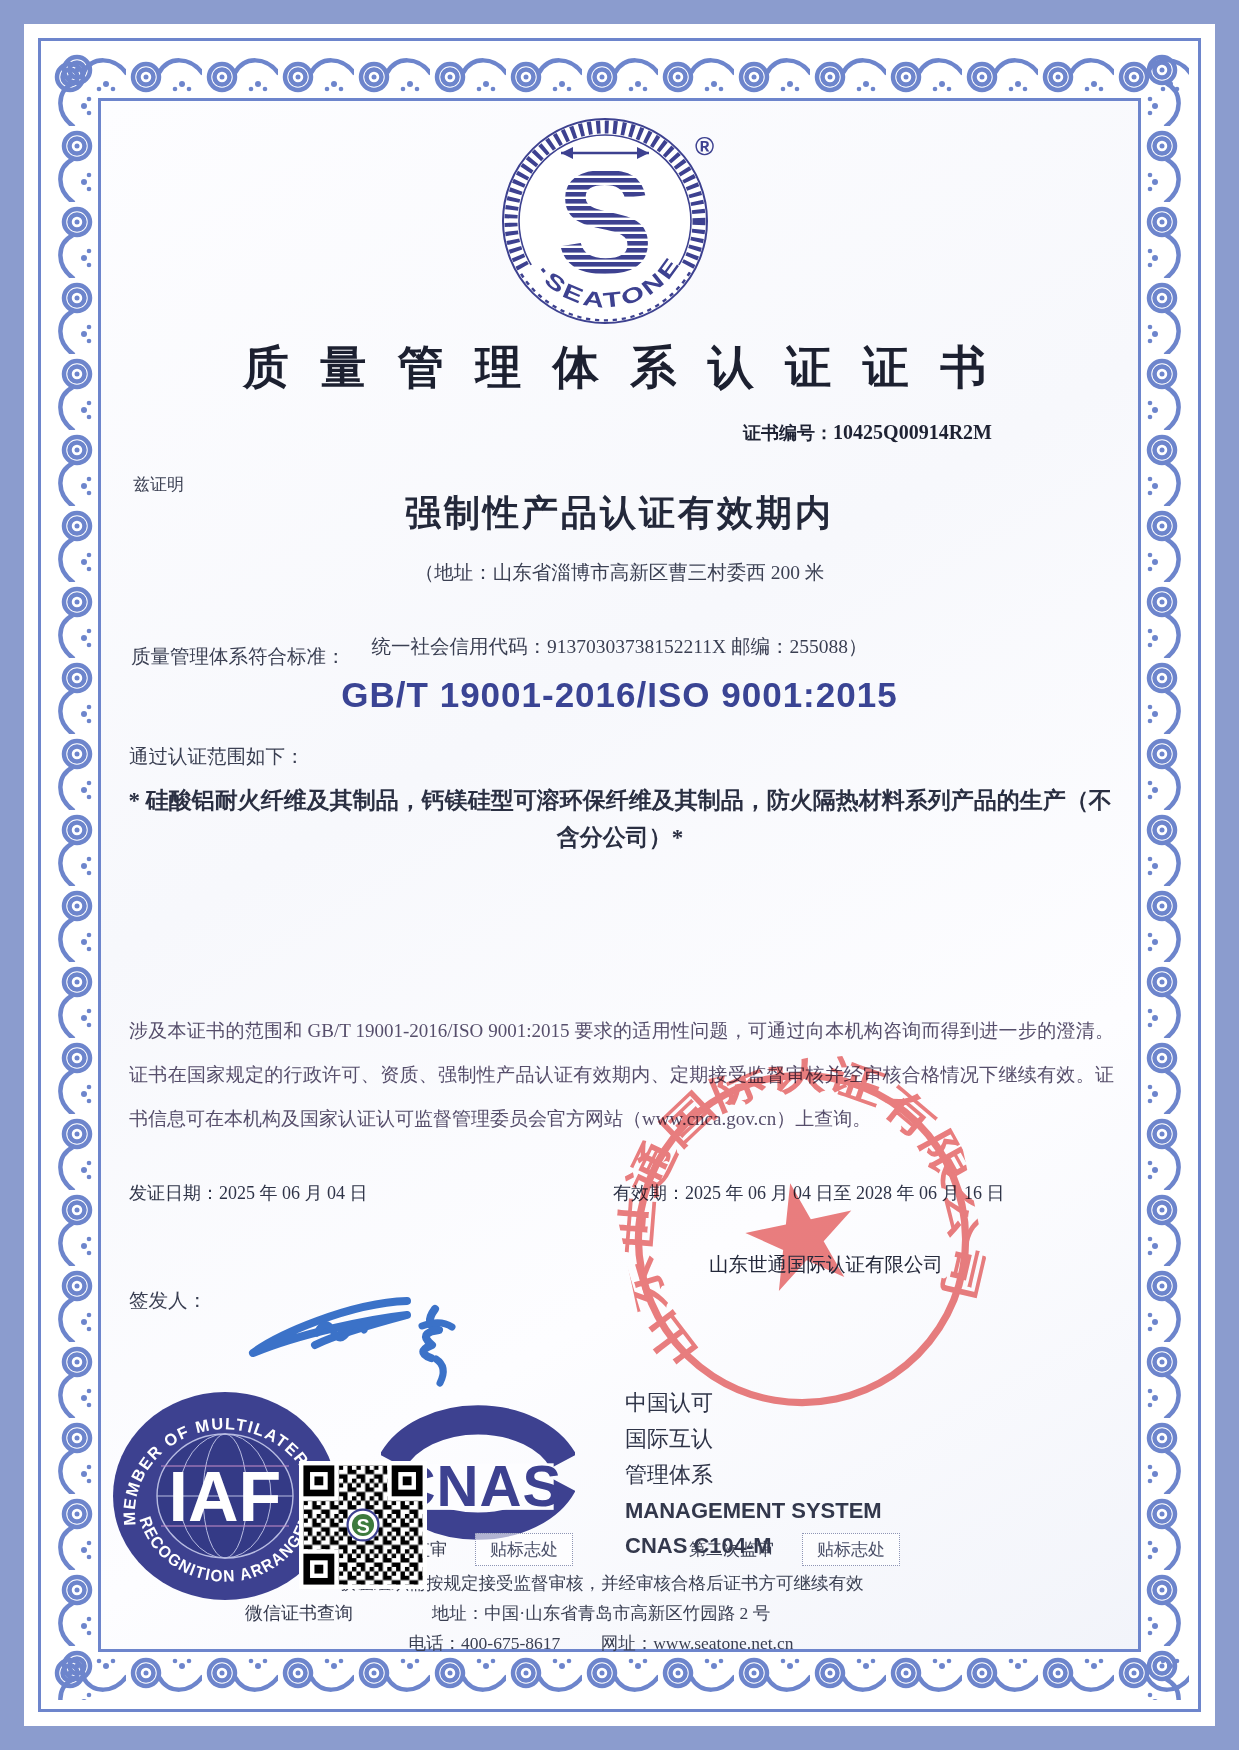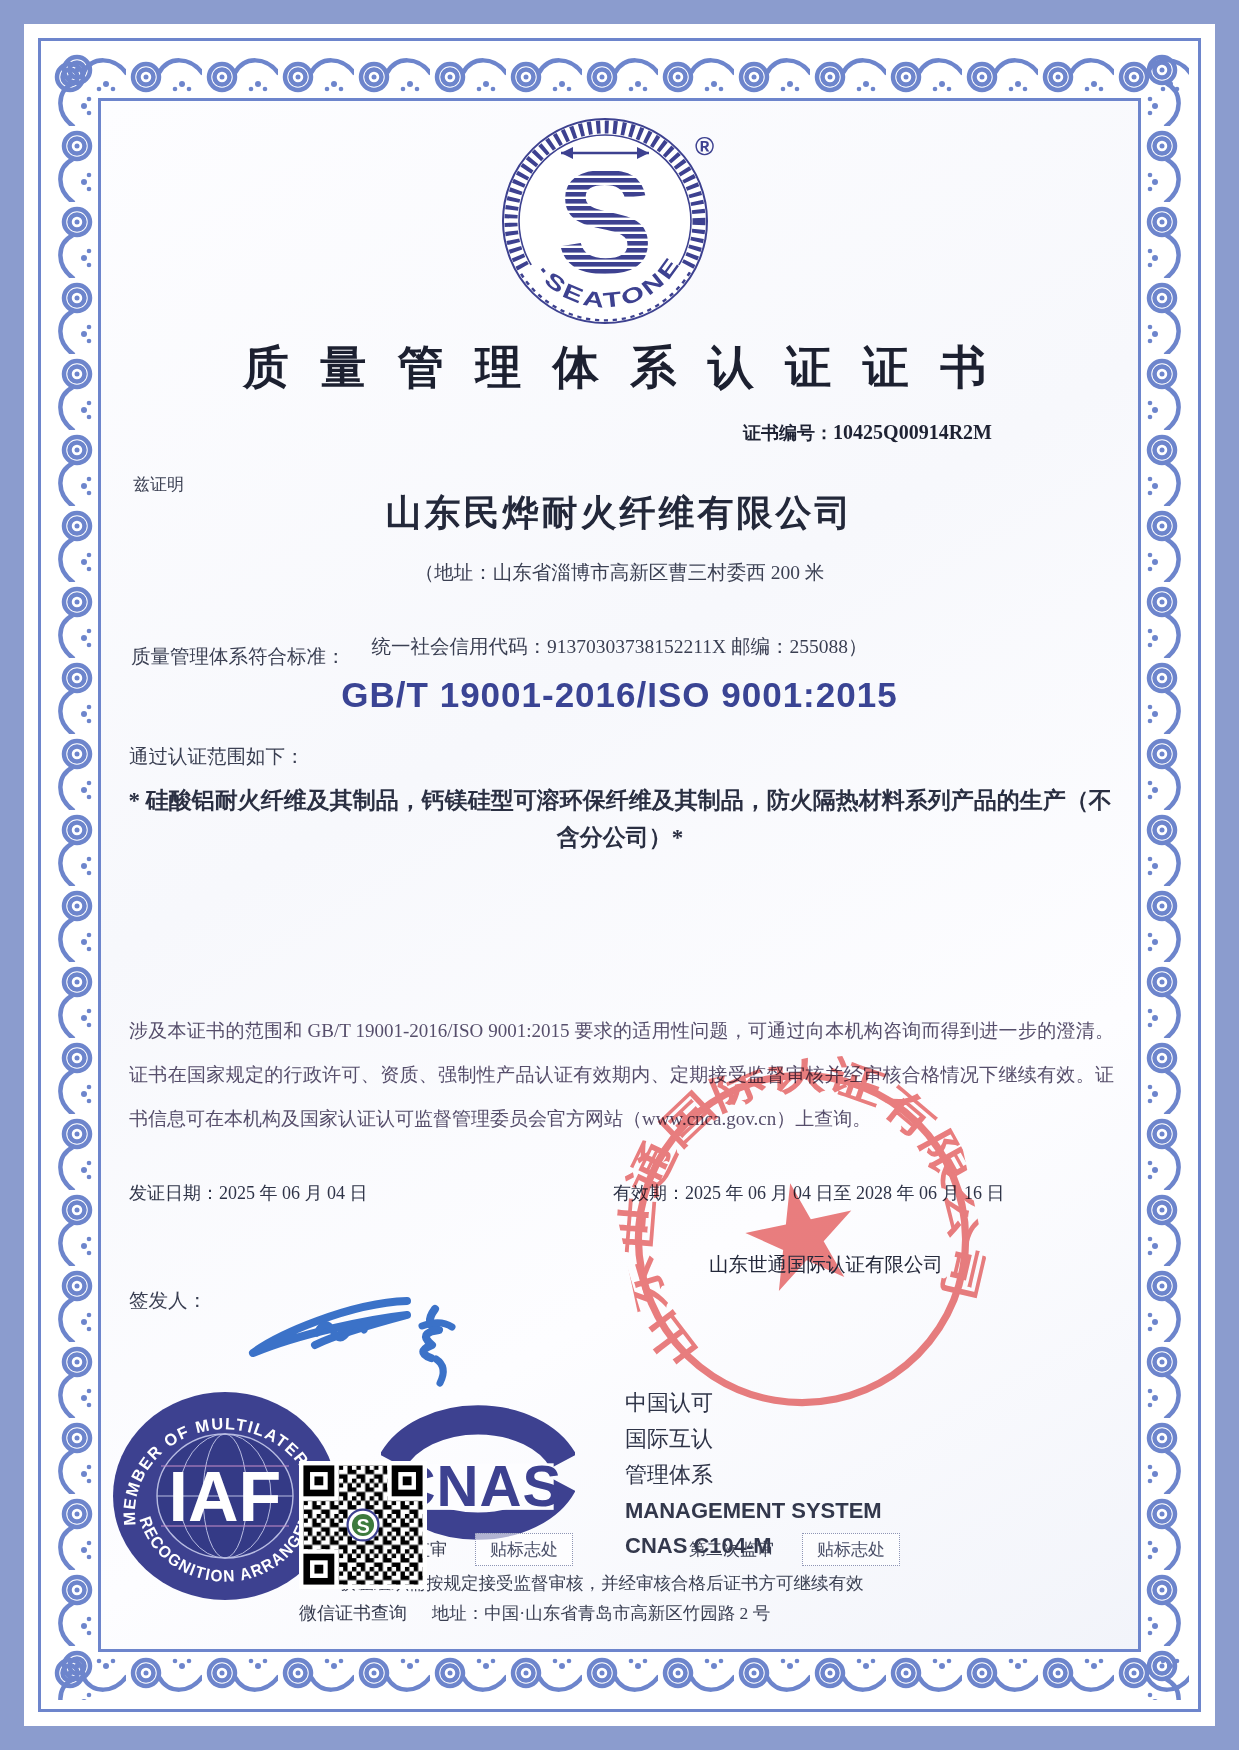--- a/index.html
+++ b/index.html
@@ -32,21 +32,21 @@
   .disclaimer{top:908px;left:28px;width:985px;font-size:19px;color:#564e6b;line-height:2.32;text-align:justify;}
   .daterow{top:1080px;left:28px;width:985px;font-size:18px;color:#2e3347;}
   .daterow .valid{position:absolute;left:484px;top:0;}
   .signerlabel{top:1186px;left:28px;font-size:19.5px;color:#3a3f52;}
   .issuer{top:1150px;left:552px;width:346px;text-align:center;font-size:19.5px;color:#23283a;z-index:4;}
   .signature{left:138px;top:1178px;width:240px;height:110px;z-index:2;}
   .seal{left:525px;top:962px;width:352px;height:352px;z-index:3;mix-blend-mode:multiply;transform:rotate(-12deg);}
   .iaf{left:8px;top:1288px;width:232px;height:214px;}
   .cnas{left:280px;top:1286px;width:194px;height:172px;}
   .qr{left:198px;top:1360px;width:128px;height:128px;z-index:5;background:#fff;}
-  .qrcaption{left:150px;top:1500px;width:204px;text-align:center;font-size:18px;color:#33384c;z-index:5;}
+  .qrcaption{left:144px;top:1500px;width:204px;text-align:left;font-size:18px;color:#33384c;z-index:5;}
   .accblock{left:524px;top:1284px;width:420px;}
   .accblock .zh{font-size:22px;color:#2e3347;line-height:36px;}
   .accblock .en{font-size:22px;font-weight:bold;color:#33384c;line-height:35px;font-family:"Liberation Sans","DejaVu Sans",sans-serif;}
   .auditrow{top:1432px;left:220px;width:620px;display:flex;justify-content:center;align-items:center;gap:28px;font-size:17px;color:#3a3f52;}
   .auditrow .gap{width:60px;}
   .sticker{border:1.5px dotted #8e95b5;padding:4px 14px;color:#4a4f68;background:rgba(255,255,255,.6);}
   .note{top:1470px;left:150px;width:700px;text-align:center;font-size:17.5px;color:#3a3f52;}
   .orgaddr{top:1500px;left:150px;width:700px;text-align:center;font-size:17.5px;color:#3a3f52;}
   .phonerow{top:1530px;left:150px;width:700px;text-align:center;font-size:17.5px;color:#3a3f52;}
   .phonerow .seg{margin:0 18px;}
@@ -158,21 +158,21 @@
     </svg>
     <div class="abs reg">®</div>
 
     <div class="abs ctr title">质 量 管 理 体 系 认 证 证 书</div>
 
     <div class="abs certno">
       <span class="lbl">证书编号：</span><span>10425Q00914R2M</span>
     </div>
 
     <div class="abs certify">兹证明</div>
-    <div class="abs ctr company">山东民烨耐火纤维有限公司</div>
+    <div class="abs ctr company">强制性产品认证有效期内</div>
     <div class="abs ctr addr1">（地址：山东省淄博市高新区曹三村委西 200 米</div>
     <div class="abs ctr addr2">统一社会信用代码：91370303738152211X 邮编：255088）</div>
 
     <div class="abs stdlabel">质量管理体系符合标准：</div>
     <div class="abs ctr standard">GB/T 19001-2016/ISO 9001:2015</div>
 
     <div class="abs scopelabel">通过认证范围如下：</div>
     <div class="abs scope">* 硅酸铝耐火纤维及其制品，钙镁硅型可溶环保纤维及其制品，防火隔热材料系列产品的生产（不含分公司）*</div>
 
     <div class="abs disclaimer">涉及本证书的范围和 GB/T 19001-2016/ISO 9001:2015 要求的适用性问题，可通过向本机构咨询而得到进一步的澄清。证书在国家规定的行政许可、资质、强制性产品认证有效期内、定期接受监督审核并经审核合格情况下继续有效。证书信息可在本机构及国家认证认可监督管理委员会官方网站（www.cnca.gov.cn）上查询。</div>
@@ -288,15 +288,19 @@
     <div class="abs auditrow">
       <span>第一次监审</span>
       <span class="sticker">贴标志处</span>
       <span class="gap"></span>
       <span>第二次监审</span>
       <span class="sticker">贴标志处</span>
     </div>
 
     <div class="abs note">获证组织需按规定接受监督审核，并经审核合格后证书方可继续有效</div>
     <div class="abs orgaddr">地址：中国·山东省青岛市高新区竹园路 2 号</div>
+    <div class="abs phonerow">
+      <span class="seg"><span>电话：</span><span>400-675-8617</span></span>
+      <span class="seg"><span>网址：</span><span>www.seatone.net.cn</span></span>
+    </div>
 
   </div>
 </div>
 
 </body></html>

